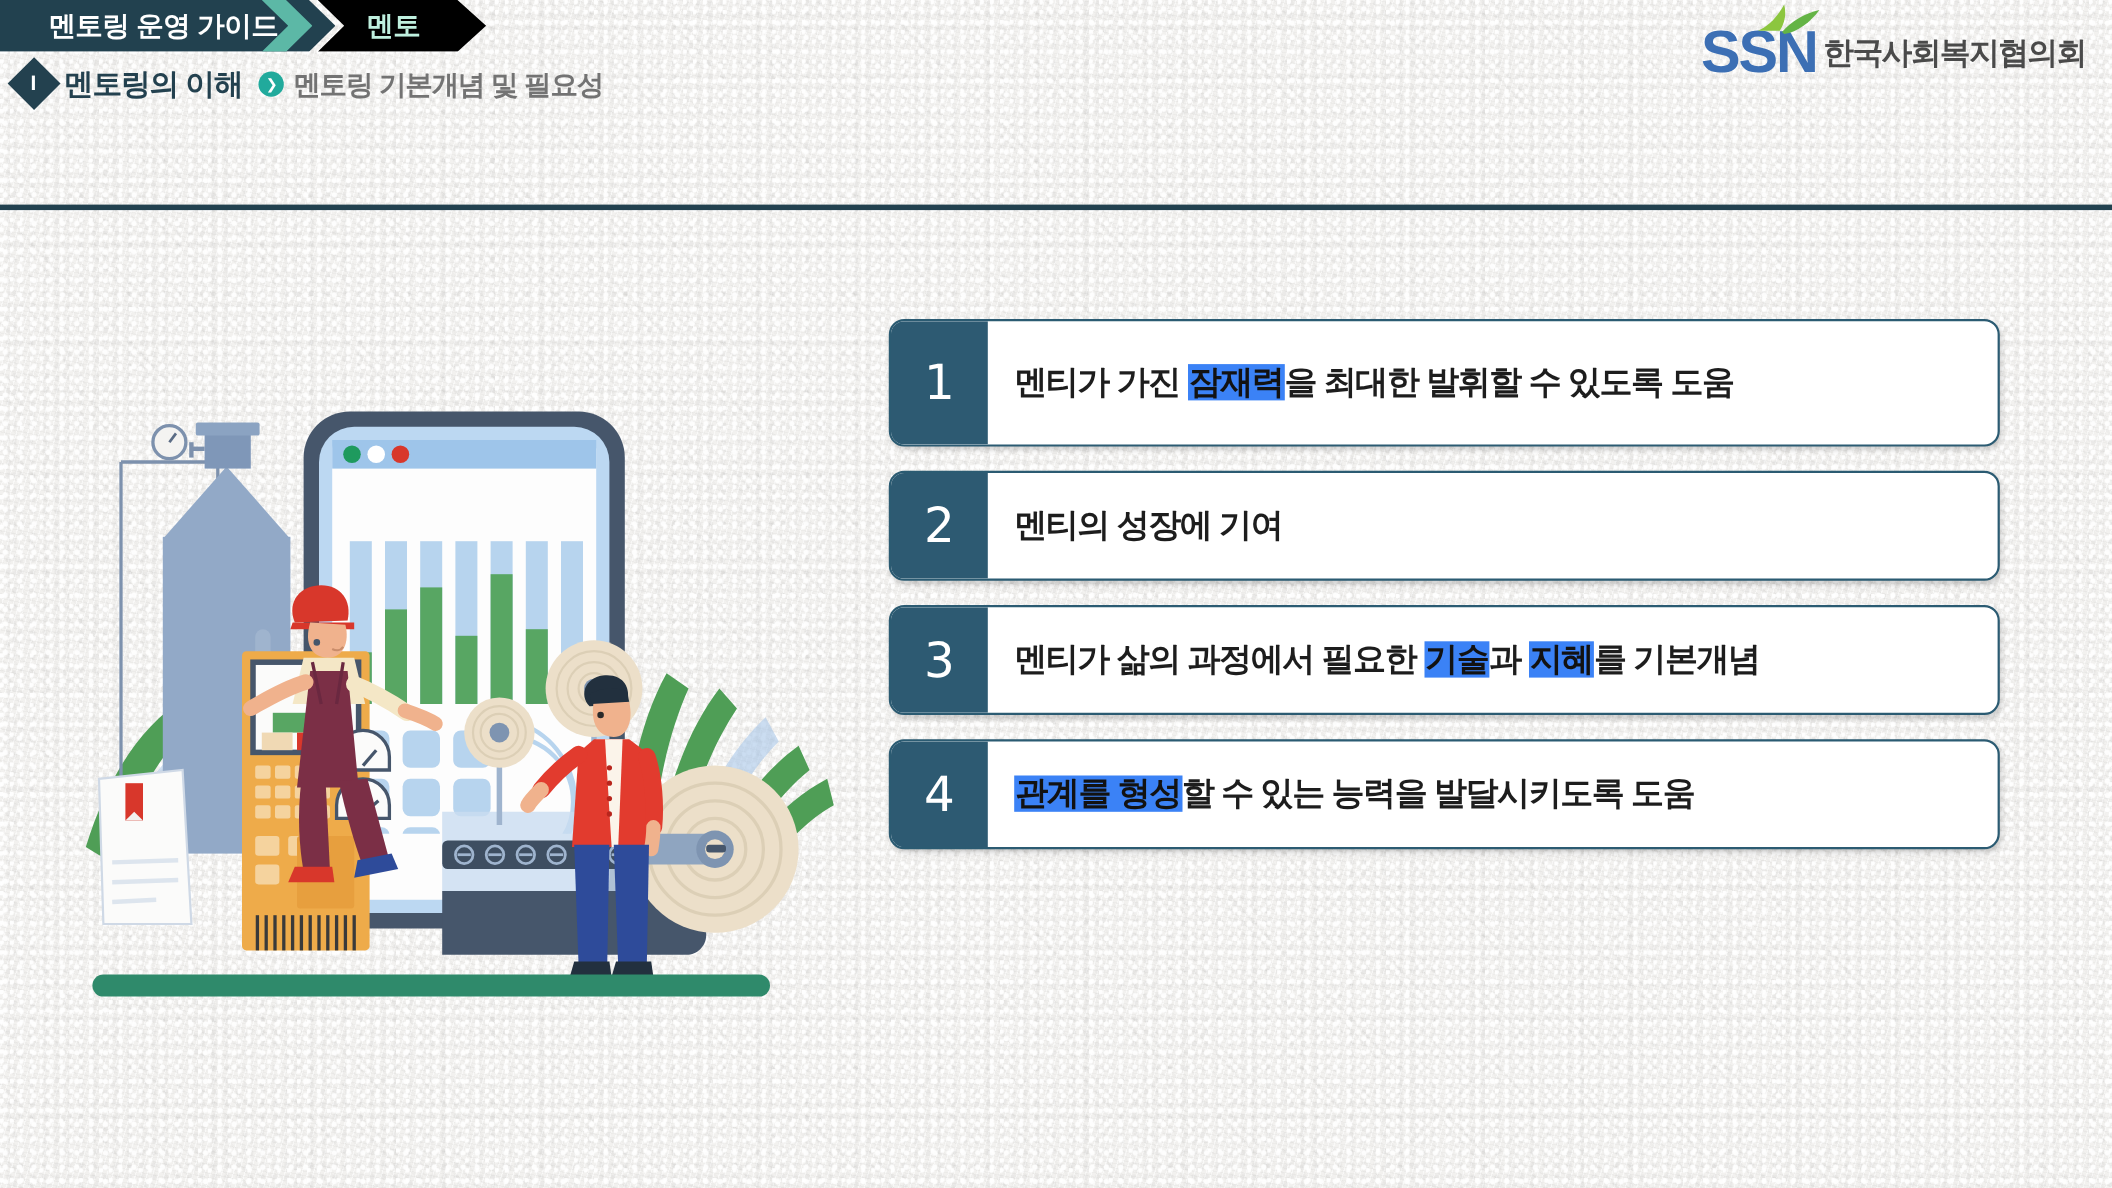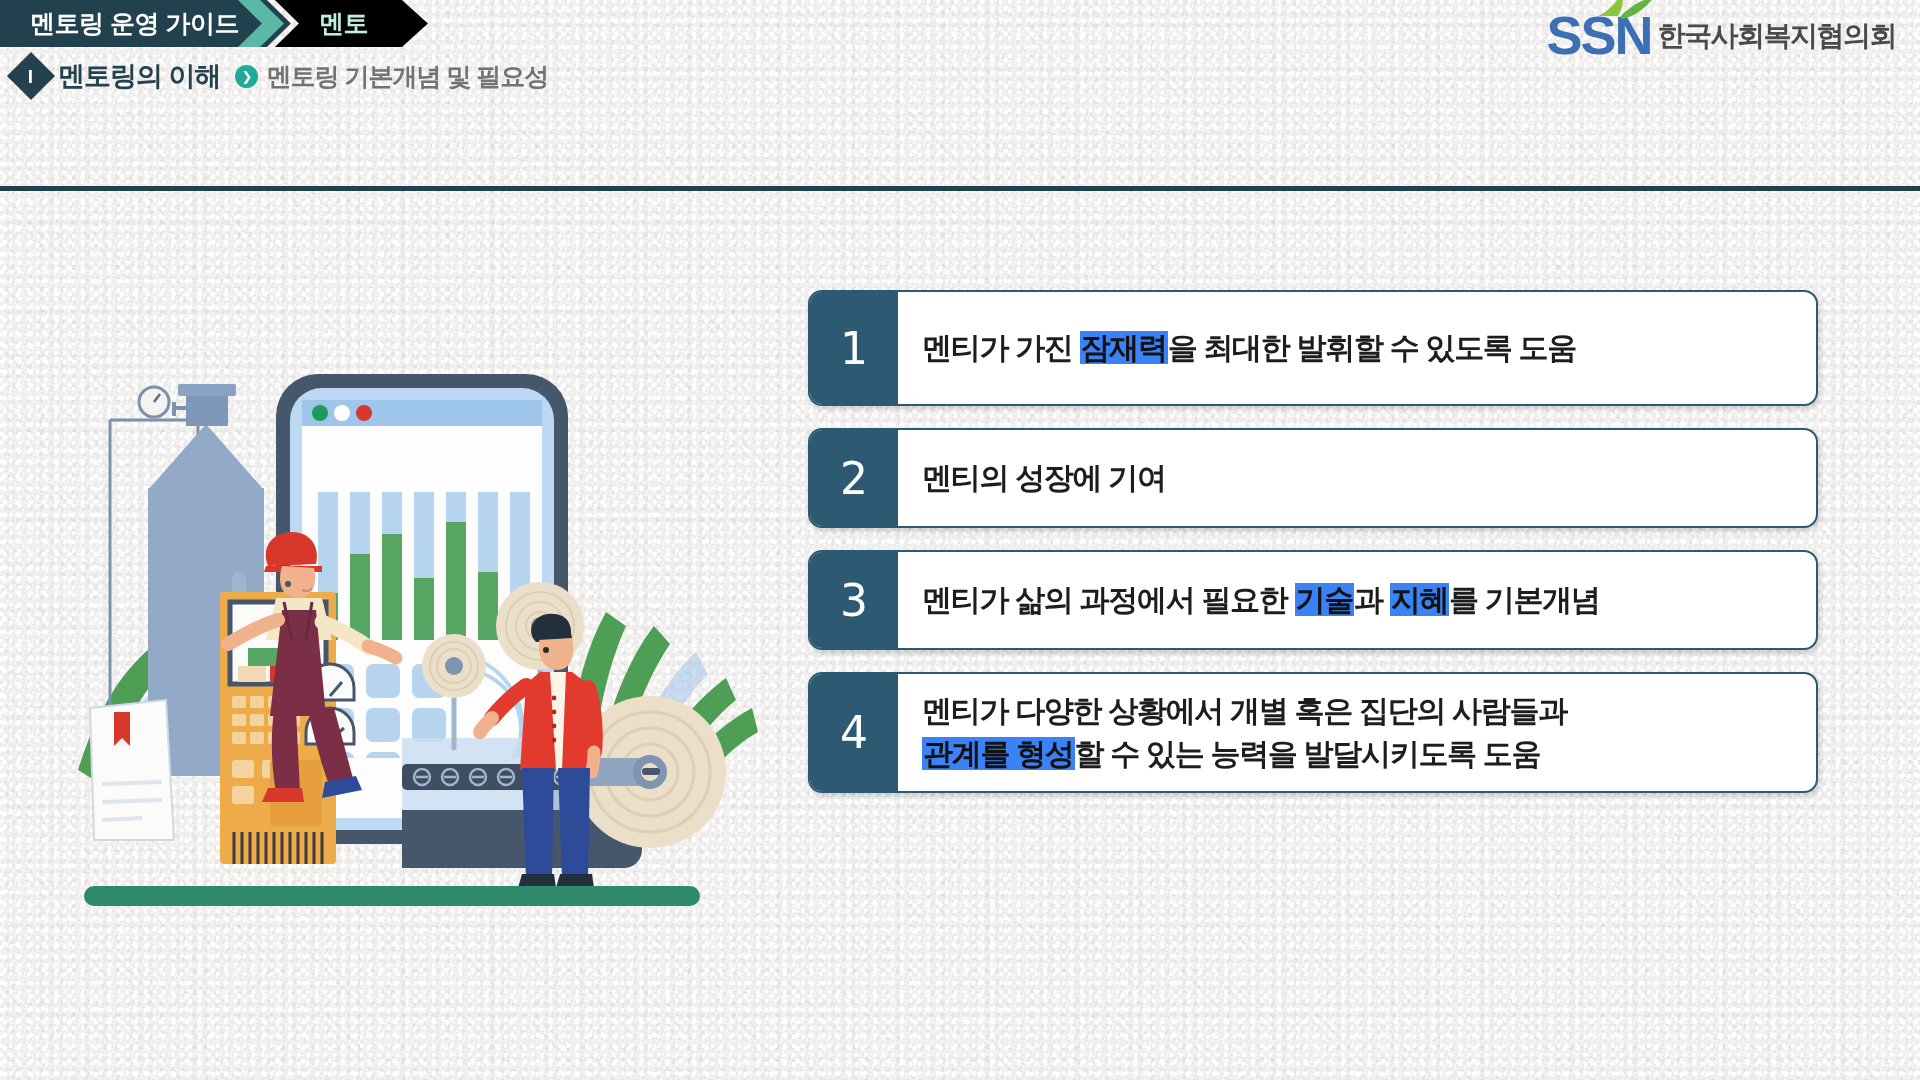--- a/index.html
+++ b/index.html
@@ -26,21 +26,21 @@
   }
   #root{ position:absolute; inset:0; z-index:2; }
 
   
   .tabbar{ position:absolute; left:0; top:0; height:47px; display:flex; }
   .tab{
     position:relative; height:47px; display:flex; align-items:center;
     color:#fff; font-weight:700; font-size:25px; letter-spacing:-.5px;
     padding-left:28px; padding-right:40px; white-space:nowrap;
   }
-  .tab-1{ background:#22414f; padding-left:30px; padding-right:52px;
+  .tab-1{ background:#22414f; padding-left:44px; padding-right:52px;
           clip-path:polygon(0 0, calc(100% - 24px) 0, 100% 50%, calc(100% - 24px) 100%, 0 100%); }
   .tab-2{ background:#000000; margin-left:-16px; padding-left:44px; padding-right:60px;
           clip-path:polygon(0 0, calc(100% - 26px) 0, 100% 50%, calc(100% - 26px) 100%, 0 100%, 24px 50%);
           color:#bff0df; }
   .tab-sep{
     position:absolute; left:238px; top:0; width:46px; height:47px; background:#5cb8a6;
     clip-path:polygon(0 0, 22px 0, 46px 50%, 22px 100%, 0 100%, 24px 50%);
   }
 
   
@@ -52,21 +52,21 @@
   .diamond span{ transform:rotate(-45deg); color:#fff; font-weight:700; font-size:19px; line-height:1; }
   .crumb-main{ color:#23414f; font-weight:700; font-size:27px; letter-spacing:-1px; white-space:nowrap; }
   .crumb-arrow{
     width:23px; height:23px; border-radius:50%; background:#21aa9c; margin:0 9px 0 14px; flex:none;
     display:flex; align-items:center; justify-content:center; color:#fff; font-size:13px; line-height:1;
     padding-left:2px;
   }
   .crumb-sub{ color:#737373; font-weight:700; font-size:25px; letter-spacing:-1px; white-space:nowrap; }
 
   
-  .logo{ position:absolute; right:24px; top:12px; display:flex; align-items:flex-end; }
+  .logo{ position:absolute; right:24px; top:24px; display:flex; align-items:flex-end; }
   .logo-ssn{
     position:relative; color:#3c6fb4; font-weight:700; font-size:54px; line-height:.88;
     letter-spacing:-2px; font-family:"Liberation Sans",sans-serif;
   }
   .logo-leaf{ position:absolute; right:-6px; top:-26px; width:62px; height:34px; }
   .logo-kr{ color:#4a4a4a; font-weight:700; font-size:28px; letter-spacing:-1.5px; padding-bottom:5px; margin-left:6px; }
 
   
   .rule{ position:absolute; left:0; top:186px; width:1920px; height:5px; background:#22414f; }
   .title-pill{
@@ -414,20 +414,19 @@
         <div class="card-body">
           <div class="card-text">
             <div><span>멘티가 삶의 과정에서 필요한 </span><span class="hl">기술</span><span>과 </span><span class="hl">지혜</span><span>를 기본개념</span></div>
           </div>
         </div>
       </div>
       <div class="card card-4">
         <div class="card-num">4</div>
         <div class="card-body">
           <div class="card-text">
-            <div><span>멘티가 다양한 상황에서 개별 혹은 집단의 사람들과</span></div>
             <div><span class="hl">관계를 형성</span><span>할 수 있는 능력을 발달시키도록 도움</span></div>
           </div>
         </div>
       </div>
     </div>
 
 </div>
 
 </body></html>

